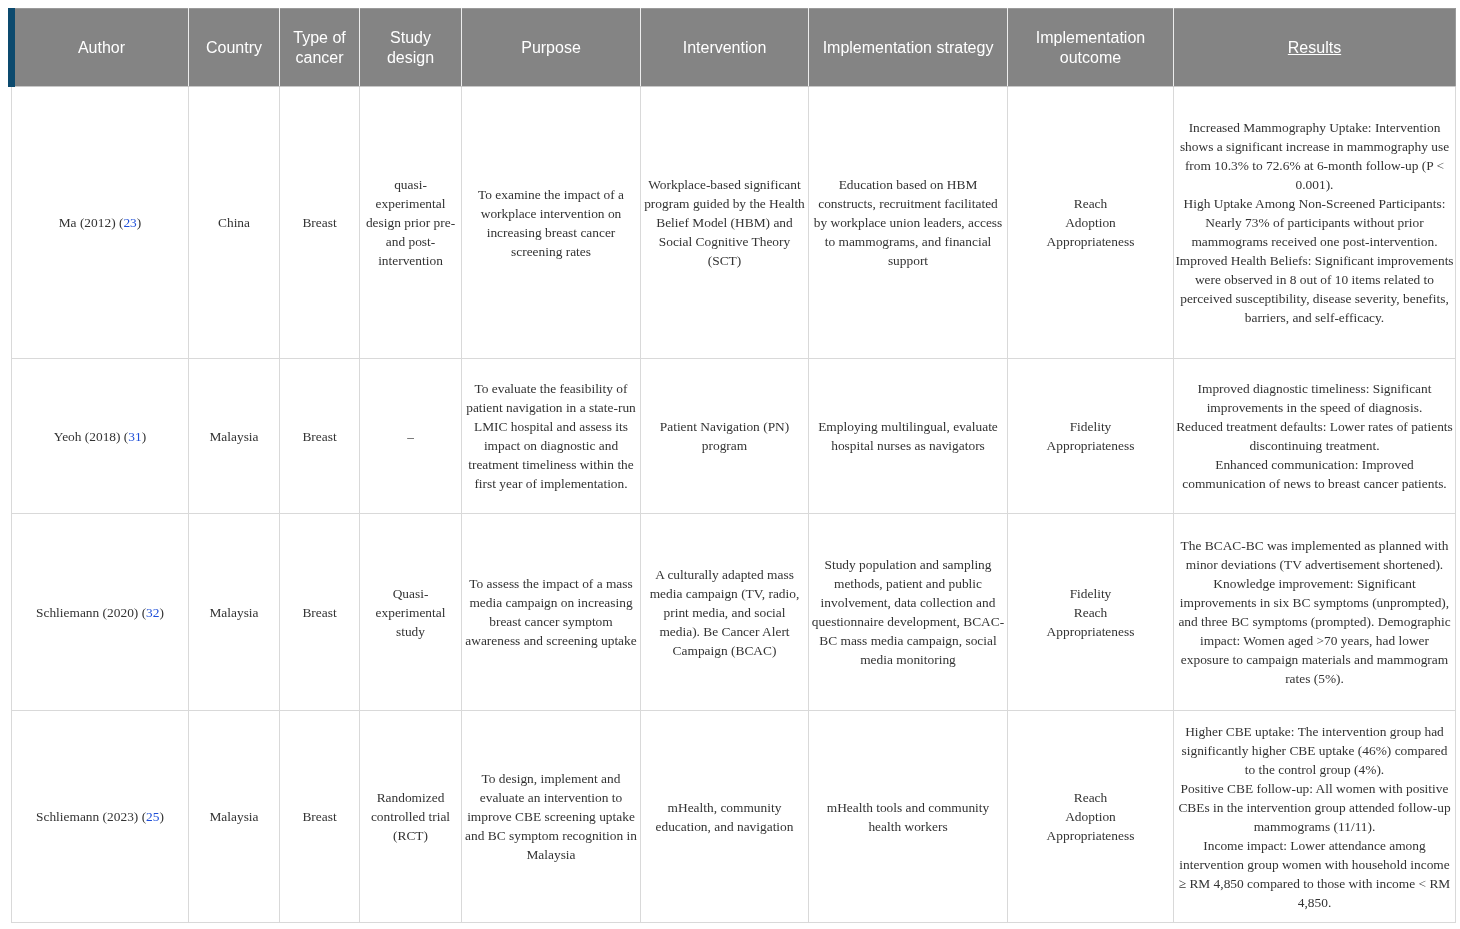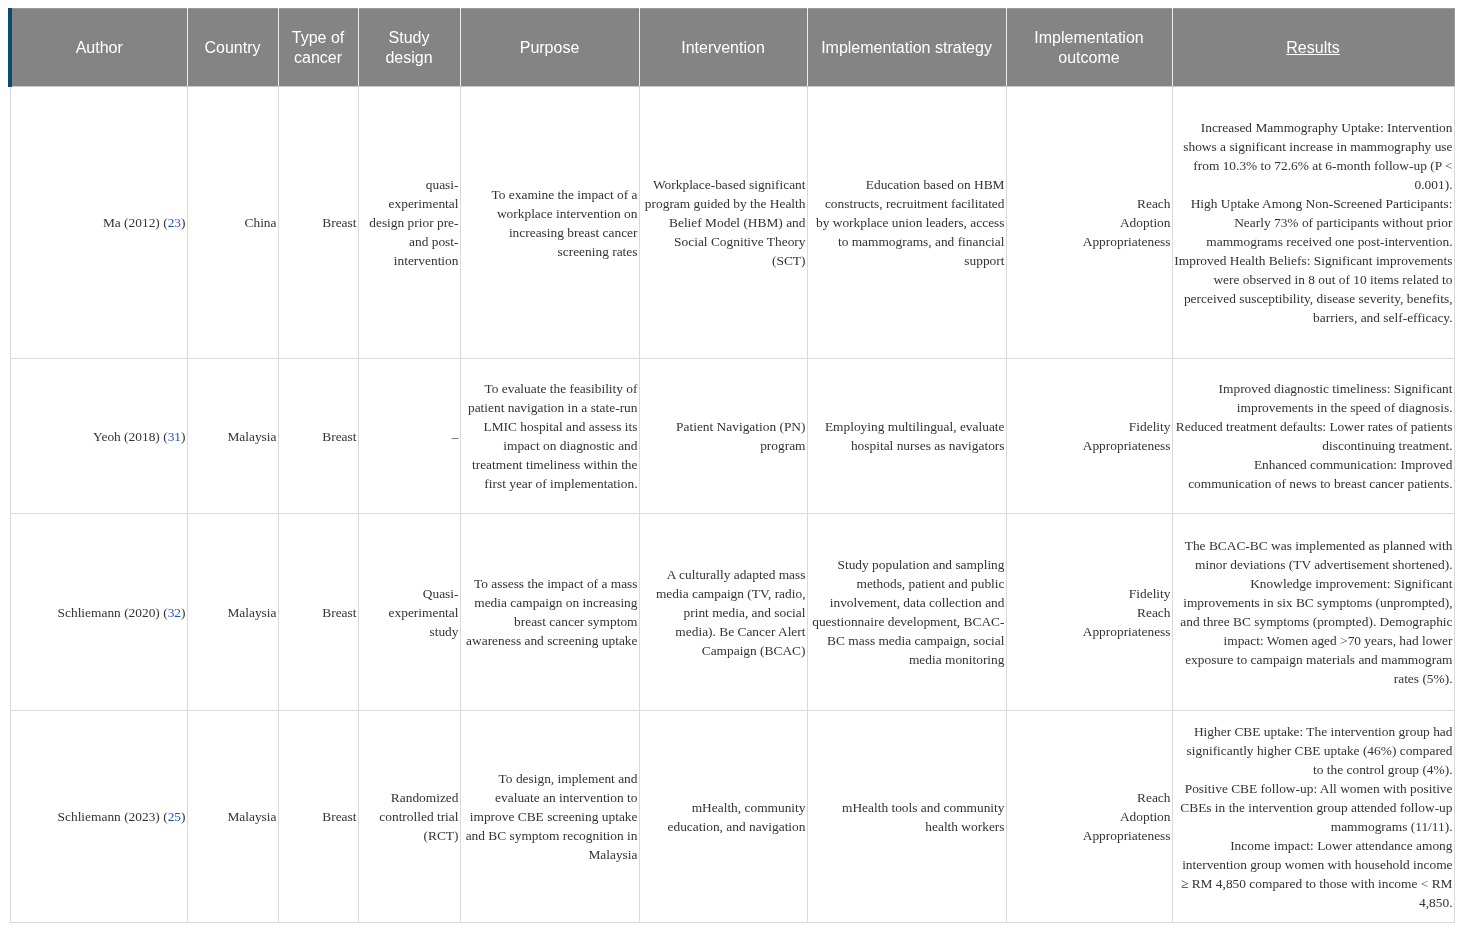--- a/index.html
+++ b/index.html
@@ -33,30 +33,30 @@
     font-weight: 400;
     line-height: 1.25;
     text-align: center;
     vertical-align: middle;
     padding: 8px 6px;
     border-left: 1px solid #ededed;
     border-right: 1px solid #ededed;
     border-top: 1px solid #9a9a9a;
     border-bottom: 1px solid #c9c9c9;
   }
-  table.review-table th:first-child { border-left: 4px solid #0c4a6e; }
+  table.review-table th:first-child { border-left: 7px solid #0c4a6e; }
   table.review-table th:last-child  { border-right: 1px solid #9a9a9a; text-decoration: underline; }
   table.review-table td {
     border: 1px solid #d9d9d9;
     color: #333333;
     font-family: "Liberation Serif", "DejaVu Serif", serif;
     font-size: 13.4px;
     line-height: 19px;
     vertical-align: middle;
-    text-align: right;
+    text-align: center;
     padding: 10px 1px;
     background: #ffffff;
     overflow: hidden;
   }
   tr.header-row { height: 78px; }
   tr.row-1 { height: 272px; }
   tr.row-2 { height: 155px; }
   tr.row-3 { height: 197px; }
   tr.row-4 { height: 212px; }
   td.author-cell { padding-left: 16px; }

